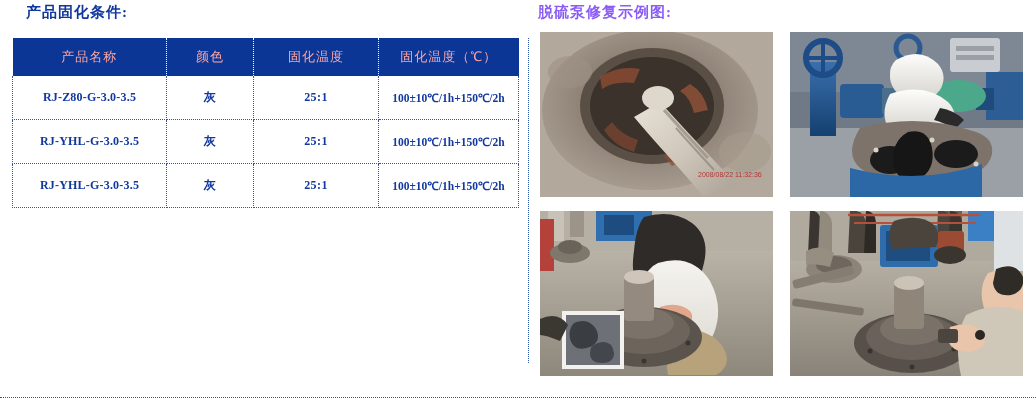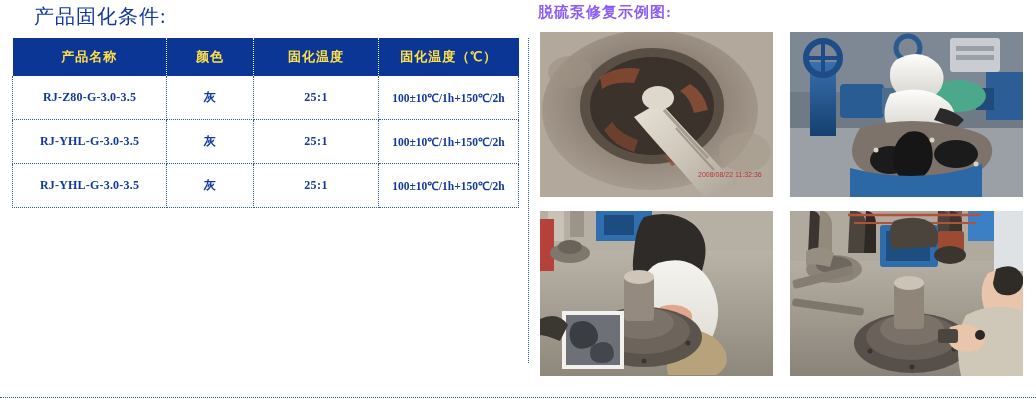--- a/index.html
+++ b/index.html
@@ -8,42 +8,42 @@
     background:#ffffff;
     font-family:"Liberation Serif", serif;
     overflow:hidden;
     position:relative;
   }
   .page{position:absolute;left:0;top:0;width:1036px;height:407px;}
 
   
   .left-panel{position:absolute;left:0;top:0;width:528px;height:407px;}
   .section-title{
-    position:absolute;left:34px;top:3px;
+    position:absolute;left:26px;top:3px;
     font-family:"Liberation Serif", serif;
-    font-size:20px;font-weight:normal;color:#11369c;
+    font-size:15px;font-weight:bold;color:#11369c;
     letter-spacing:1px;white-space:nowrap;
   }
   .spec-table{
     position:absolute;left:12px;top:38px;
     width:506px;
     border-collapse:collapse;
     table-layout:fixed;
   }
   .spec-table col.c1{width:154px;}
   .spec-table col.c2{width:87px;}
   .spec-table col.c3{width:125px;}
   .spec-table col.c4{width:140px;}
 
   .spec-table thead th{
     background:#0b3695;
-    color:#fde047;
+    color:#fca5a5;
     font-family:"Liberation Sans", sans-serif;
     font-size:13px;
-    font-weight:bold;
+    font-weight:normal;
     height:38px;
     text-align:center;
     border-right:1px dotted #ffffff;
     letter-spacing:1px;
     padding:0;
   }
   .spec-table thead th:last-child{border-right:none;}
 
   .spec-table tbody td{
     height:43px;

